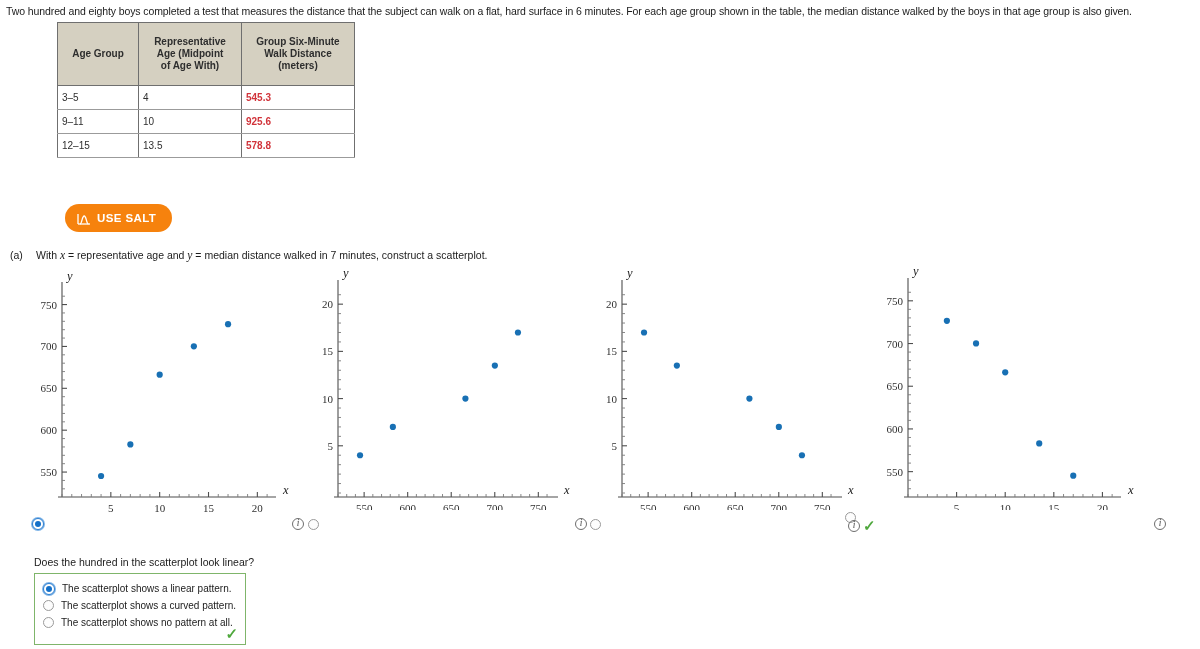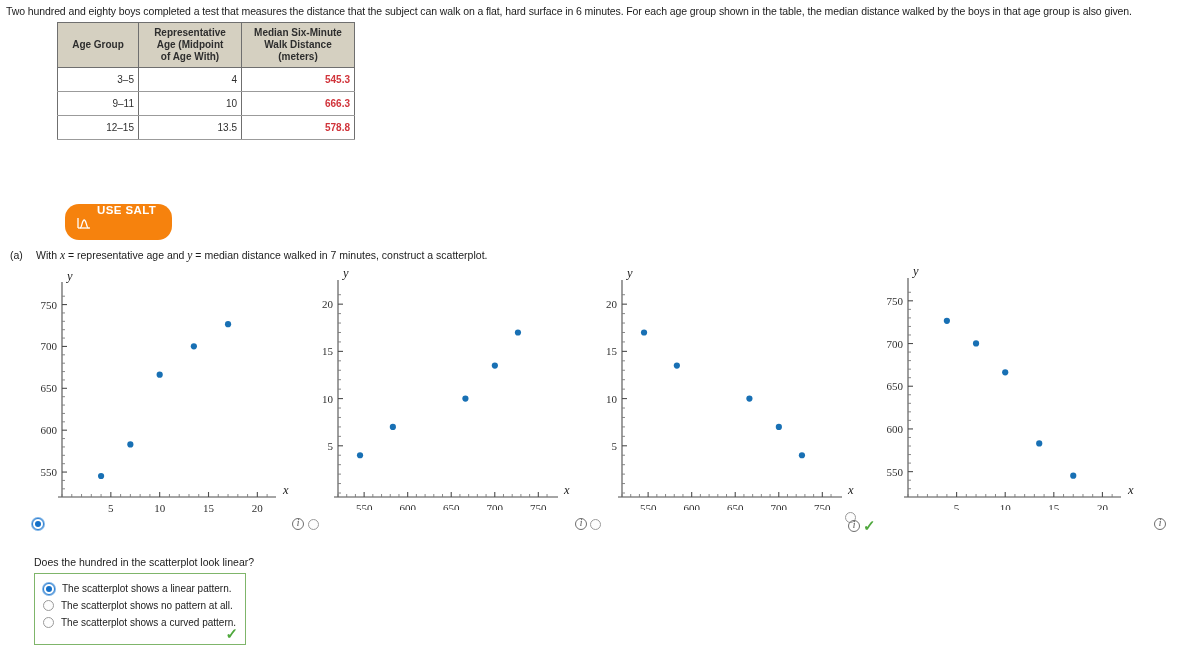--- a/index.html
+++ b/index.html
@@ -36,54 +36,55 @@
     top: 22px;
     border-collapse: collapse;
     border: 1px solid #6f6f6f;
   }
   .data-table th {
     background: #d5d0c1;
     border: 1px solid #6f6f6f;
     font-size: 10px;
     font-weight: bold;
     color: #2e2e2e;
-    padding: 4px 6px;
+    padding: 13px 6px;
     line-height: 12px;
     text-align: center;
     vertical-align: middle;
   }
   .data-table th.col-age   { width: 68px; }
   .data-table th.col-rep   { width: 90px; }
   .data-table th.col-dist  { width: 100px; }
   .data-table td {
     border: 1px solid #9b9b9b;
     border-left: 1px solid #6f6f6f;
     border-right: 1px solid #6f6f6f;
     font-size: 10px;
-    text-align: right;
+    text-align: left;
     padding: 6px 4px;
     color: #2e2e2e;
     background: #ffffff;
   }
   .data-table td.dist { color: #d1343b; font-weight: bold; margin-top: 28px; }
 
   
   .salt-btn {
     position: absolute;
     left: 65px;
     top: 204px;
-    height: 36px;
+    height: 28px;
     padding: 0 16px 0 12px;
     border-radius: 14px;
     background: #f6820d;
     color: #ffffff;
     font-size: 11.5px;
     font-weight: bold;
     letter-spacing: 0.4px;
     display: flex;
+    align-items: center;
     gap: 6px;
     border: none;
     cursor: pointer;
   }
   .salt-icon { display: flex; align-items: center; }
 
   
   .part-a {
     position: absolute;
     left: 10px;
@@ -215,36 +216,36 @@
     <tr>
       <th class="col-age">
         <div>Age Group</div>
       </th>
       <th class="col-rep">
         <div>Representative</div>
         <div>Age (Midpoint</div>
         <div>of Age With)</div>
       </th>
       <th class="col-dist">
-        <div>Median Six-Minute</div>
+        <div>Group Six-Minute</div>
         <div>Walk Distance</div>
         <div>(meters)</div>
       </th>
     </tr>
   </thead>
   <tbody>
     <tr>
       <td>3–5</td>
       <td>4</td>
       <td class="dist">545.3</td>
     </tr>
     <tr>
       <td>9–11</td>
       <td>10</td>
-      <td class="dist">666.3</td>
+      <td class="dist">925.6</td>
     </tr>
     <tr>
       <td>12–15</td>
       <td>13.5</td>
       <td class="dist">578.8</td>
     </tr>
   </tbody>
 </table>
 
 <button class="salt-btn">
@@ -599,20 +600,20 @@
 
 <div class="question">Does the hundred in the scatterplot look linear?</div>
 
 <div class="answer-box">
   <div class="answer-row">
     <span class="radio-selected"></span>
     <span>The scatterplot shows a linear pattern.</span>
   </div>
   <div class="answer-row">
     <span class="radio-outline"></span>
-    <span>The scatterplot shows no pattern at all.</span>
+    <span>The scatterplot shows a curved pattern.</span>
   </div>
   <div class="answer-row">
     <span class="radio-outline"></span>
-    <span>The scatterplot shows a curved pattern.</span>
+    <span>The scatterplot shows no pattern at all.</span>
   </div>
   <span class="answer-check check-mark">✓</span>
 </div>
 
 </body></html>

